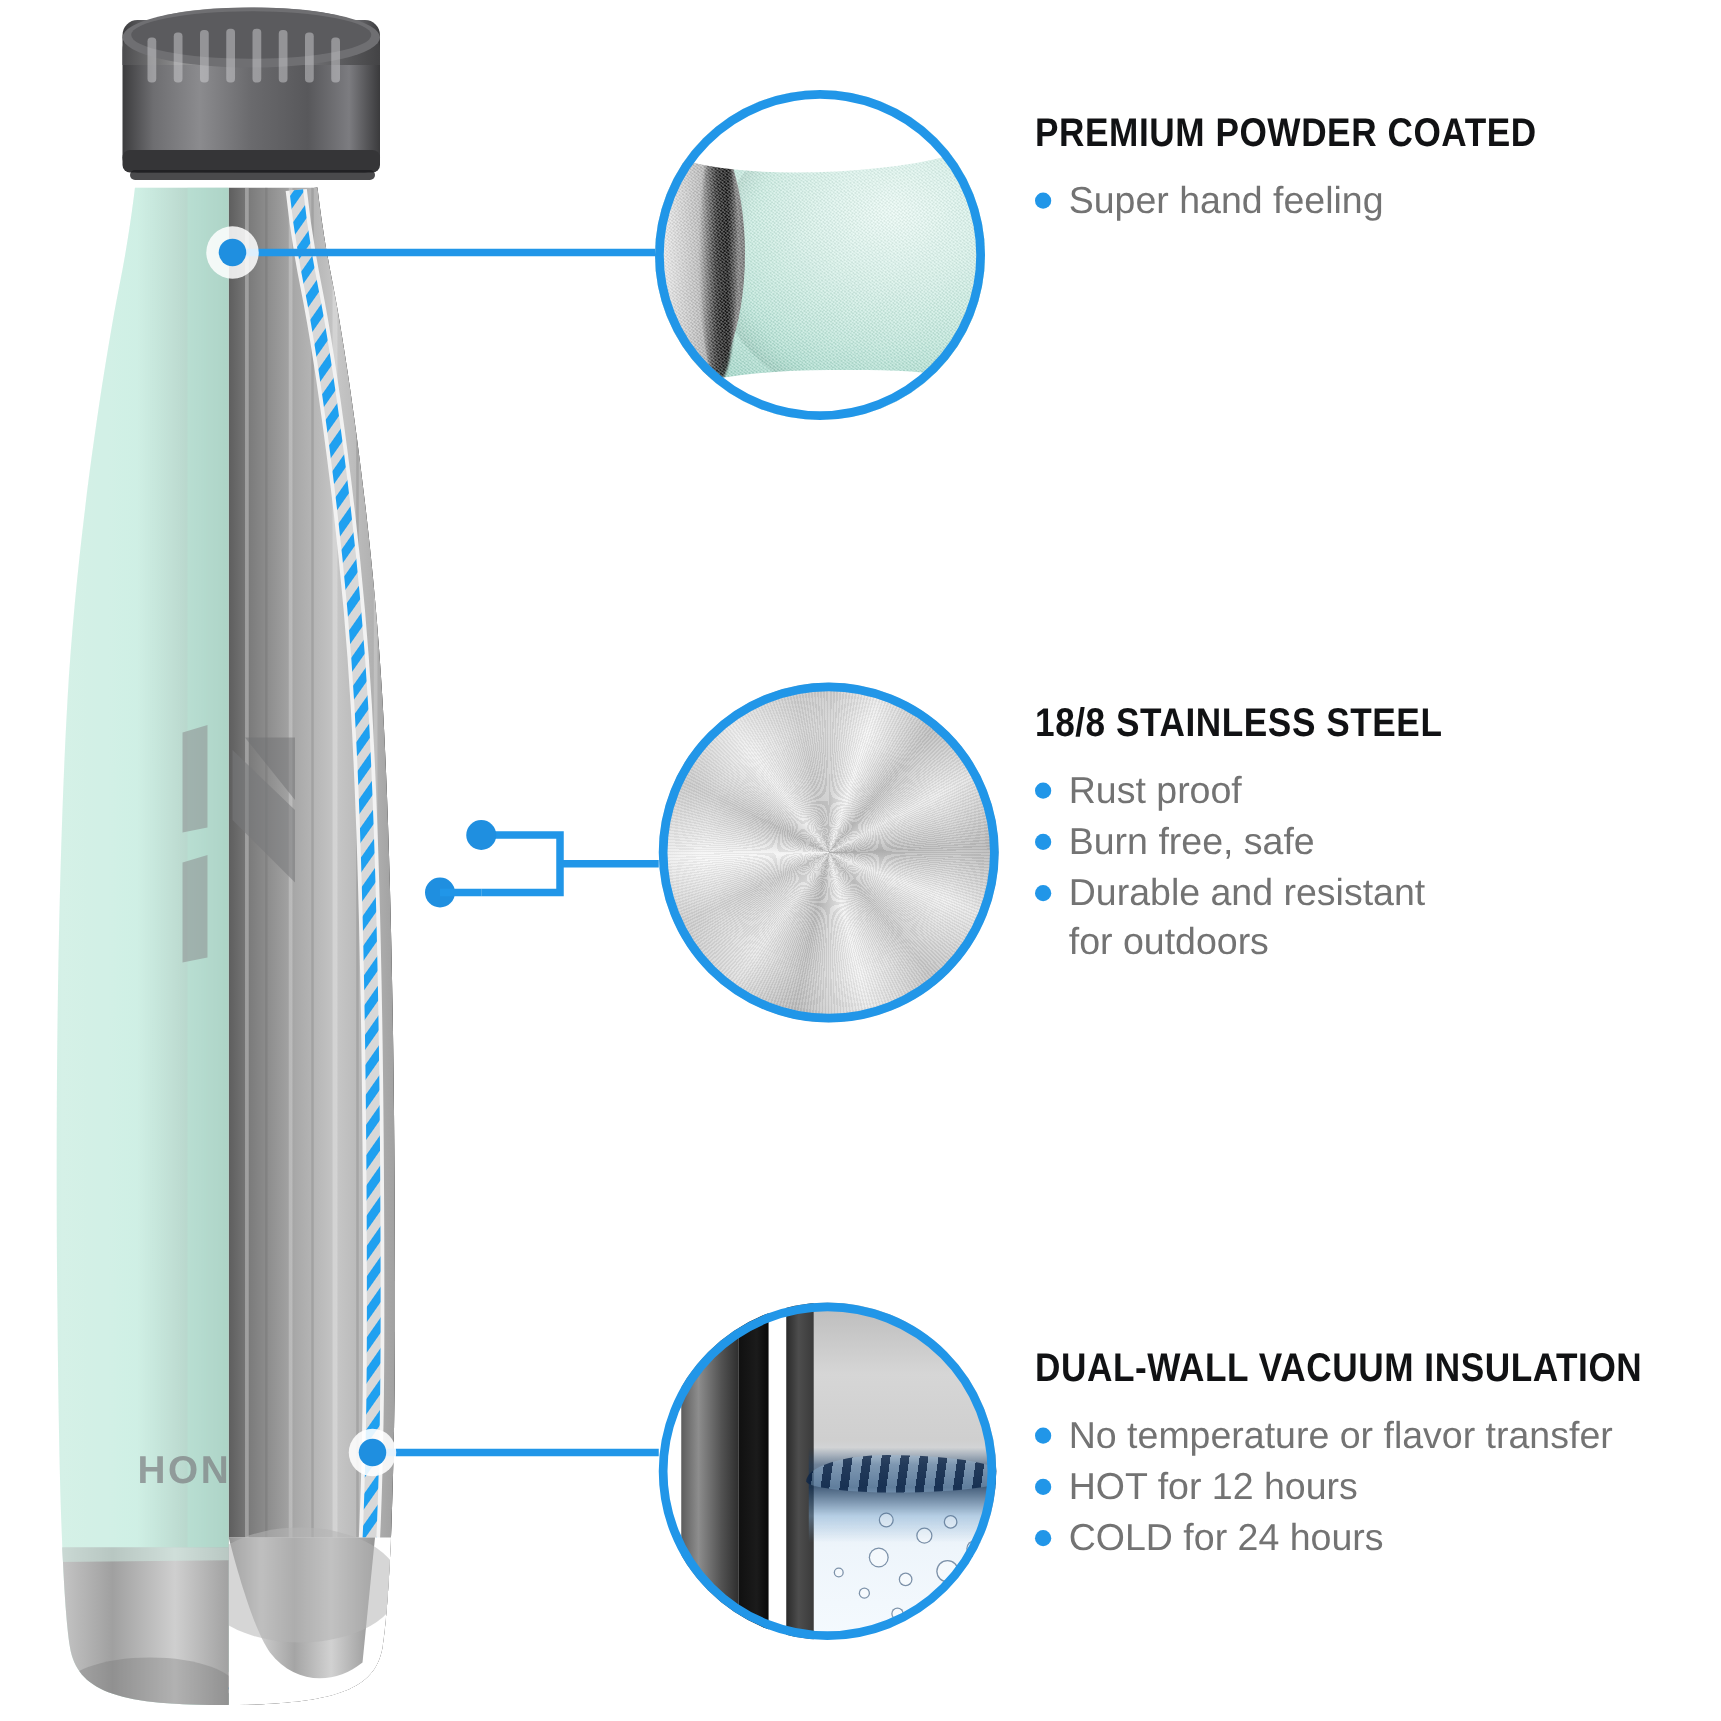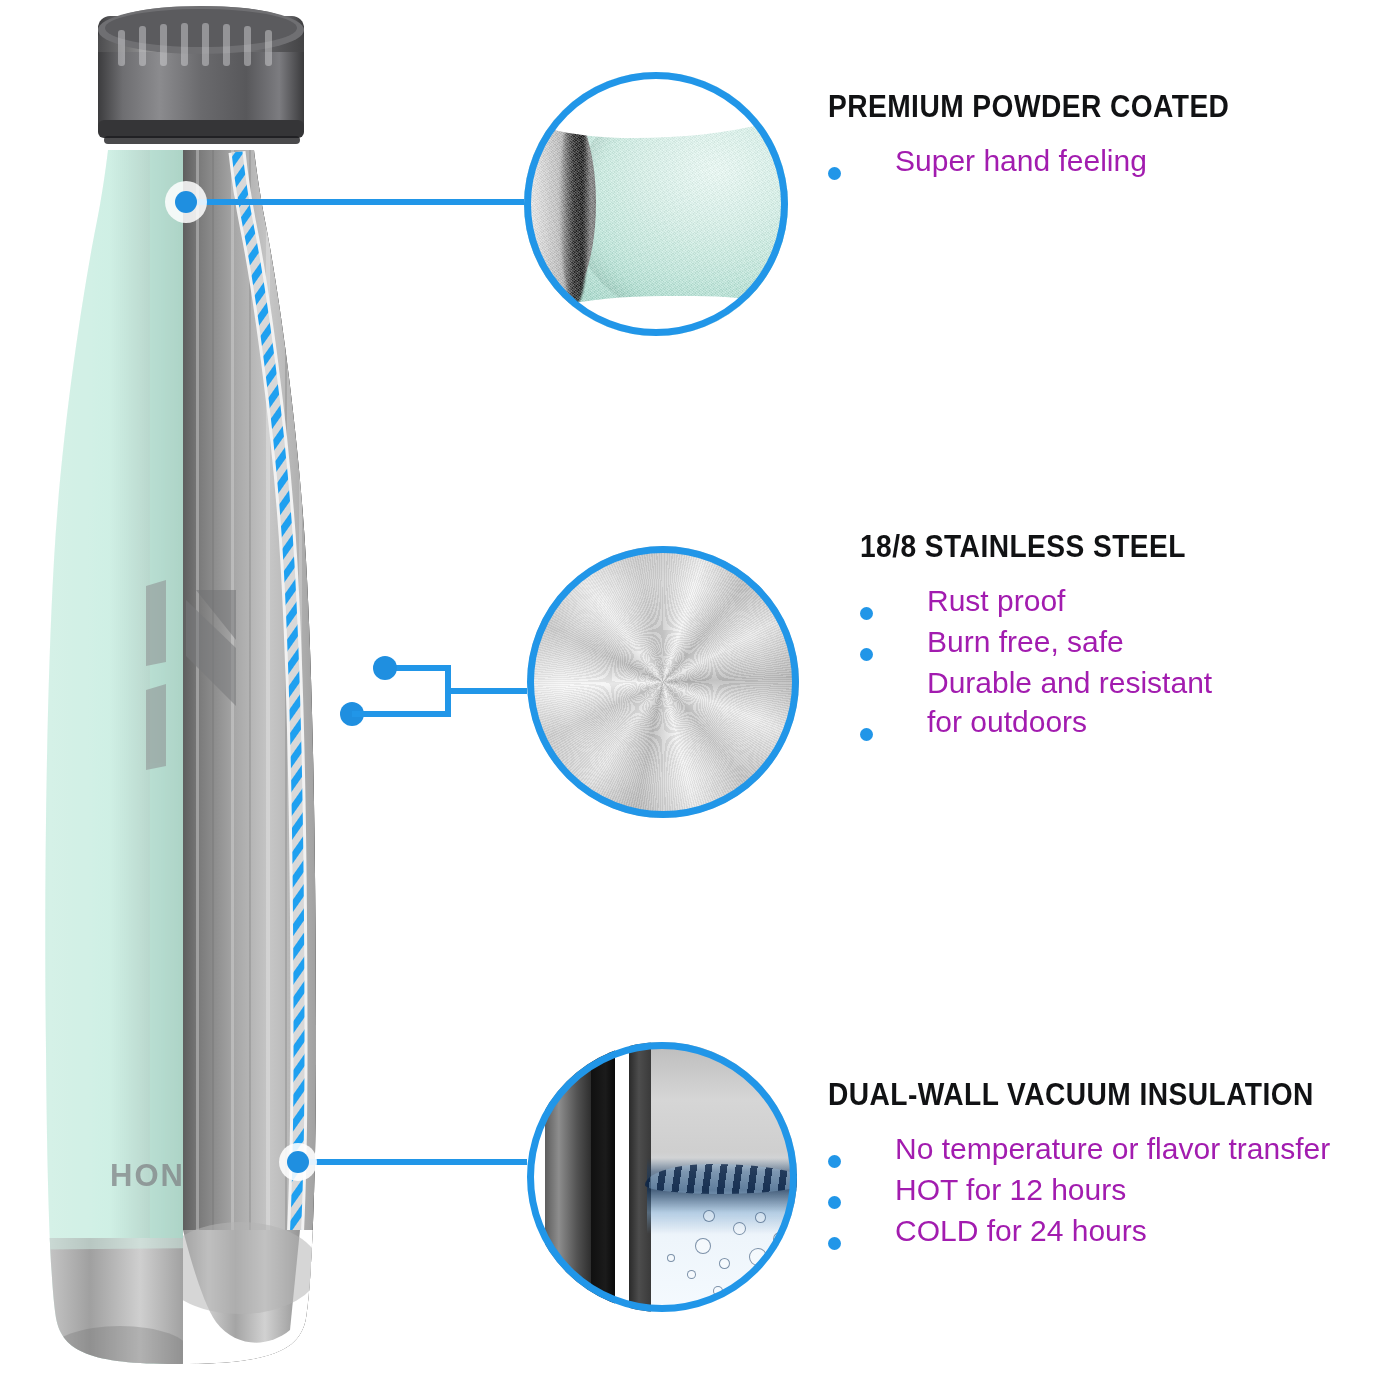--- a/index.html
+++ b/index.html
@@ -183,44 +183,43 @@
   #circle-water .bub {
     position: absolute;
     border-radius: 50%;
     border: 1.5px solid rgba(25,60,100,.55);
     background: rgba(255,255,255,.35);
   }
 
   
   .feature-block { position: absolute; left: 828px; }
   #block-1 { top: 88px; }
-  #block-2 { top: 528px; margin-left: 32px; }
+  #block-2 { top: 560px; }
   #block-3 { top: 1076px; }
 
   .feature-title {
     font-family: "Liberation Sans", sans-serif;
     font-weight: 700;
     font-size: 32px;
     letter-spacing: .5px;
     color: #111214;
     margin: 0 0 16px 0;
     white-space: nowrap;
     transform: scaleX(.88);
     transform-origin: left center;
   }
   .feature-list { margin: 0; padding: 0; list-style: none; }
   .feature-list li {
     display: flex;
-    align-items: flex-end;
+    align-items: flex-start;
     font-size: 30px;
     line-height: 1.30;
-    color: #a21caf;
+    color: #737373;
     margin-bottom: 2px;
     white-space: pre-line;
-    gap: 40px;
   }
   .bullet {
     flex: 0 0 auto;
     width: 13px; height: 13px;
     border-radius: 50%;
     background: #2196e8;
     margin: 13px 14px 0 0;
   }
   .li-text { flex: 1 1 auto; }
 </style>

